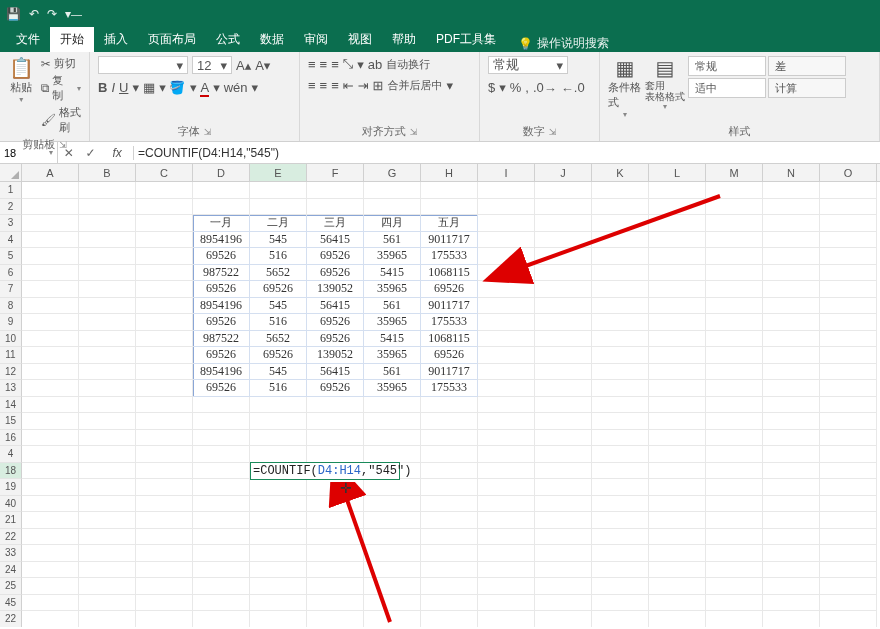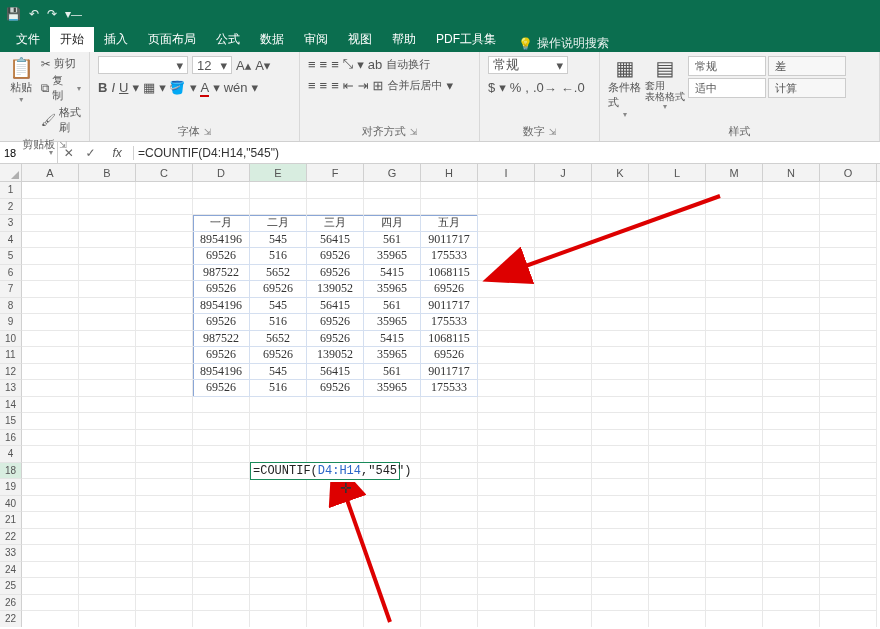--- a/index.html
+++ b/index.html
@@ -313,21 +313,21 @@
         <div class="rh">16</div>
         <div class="rh">4</div>
         <div class="rh sel">18</div>
         <div class="rh">19</div>
         <div class="rh">40</div>
         <div class="rh">21</div>
         <div class="rh">22</div>
         <div class="rh">33</div>
         <div class="rh">24</div>
         <div class="rh">25</div>
-        <div class="rh">26</div>
+        <div class="rh">45</div>
         <div class="rh">22</div>
       </div>
     <div class="cells" id="cells" style="width:858px;height:445px;">
         <div class="cell" style="left: 0px; top: 0px;"></div>
         <div class="cell" style="left: 57px; top: 0px;"></div>
         <div class="cell" style="left: 114px; top: 0px;"></div>
         <div class="cell" style="left: 171px; top: 0px;"></div>
         <div class="cell" style="left: 228px; top: 0px;"></div>
         <div class="cell" style="left: 285px; top: 0px;"></div>
         <div class="cell" style="left: 342px; top: 0px;"></div>

